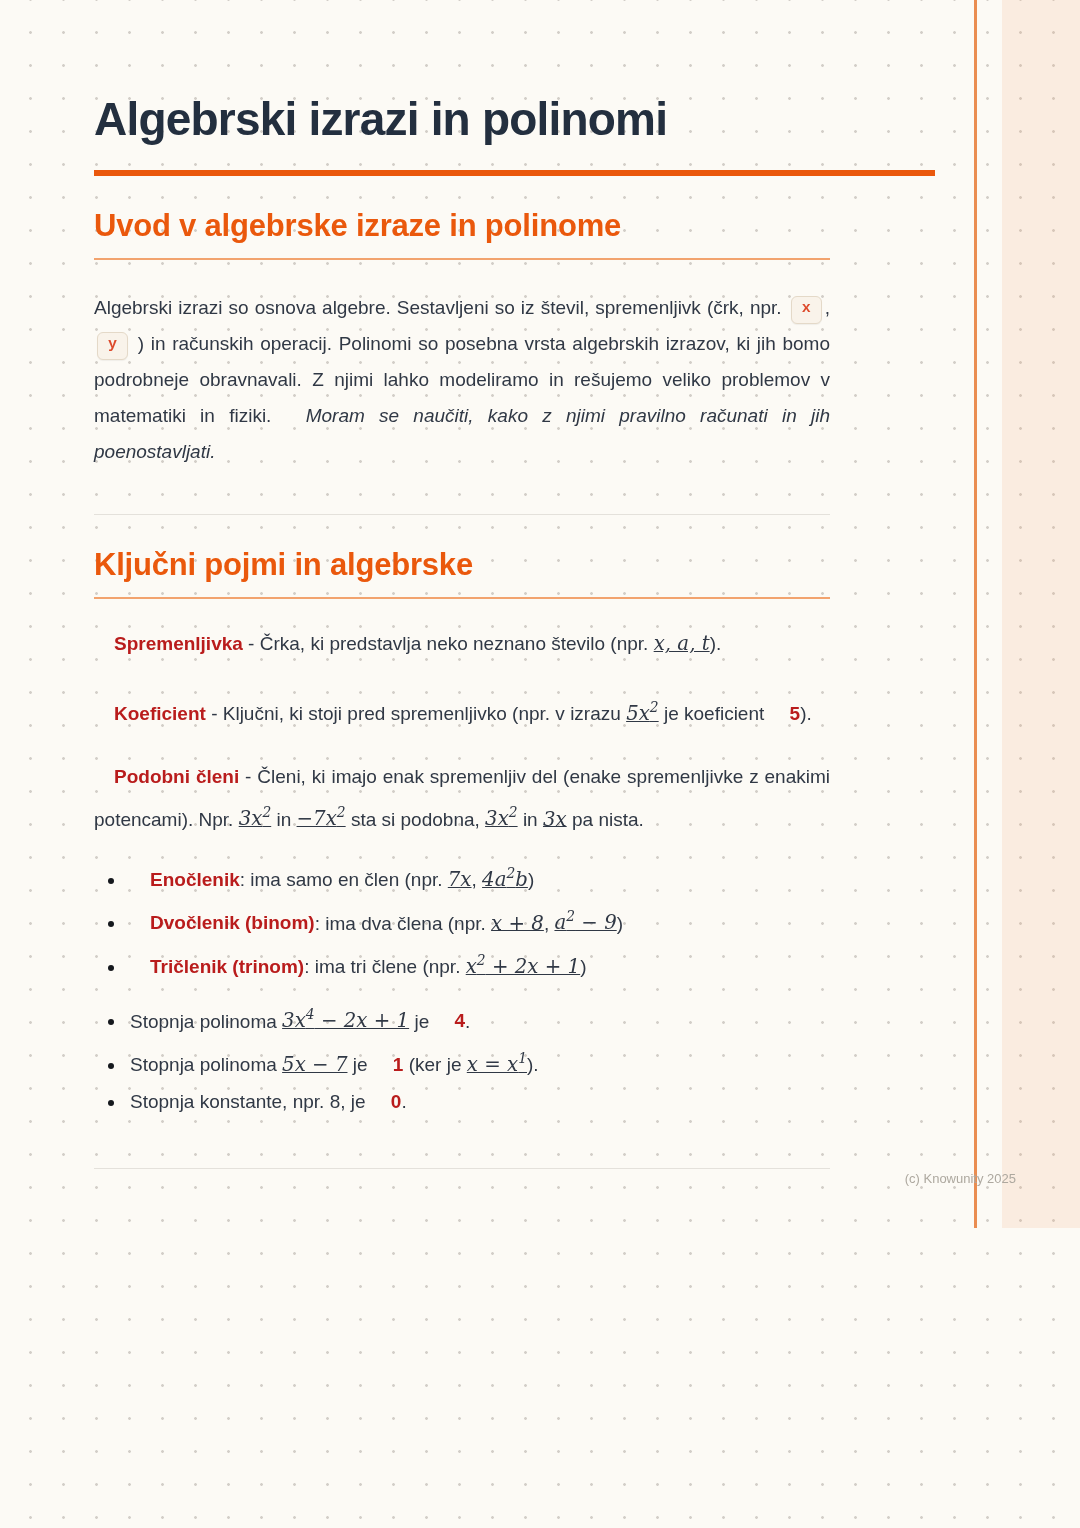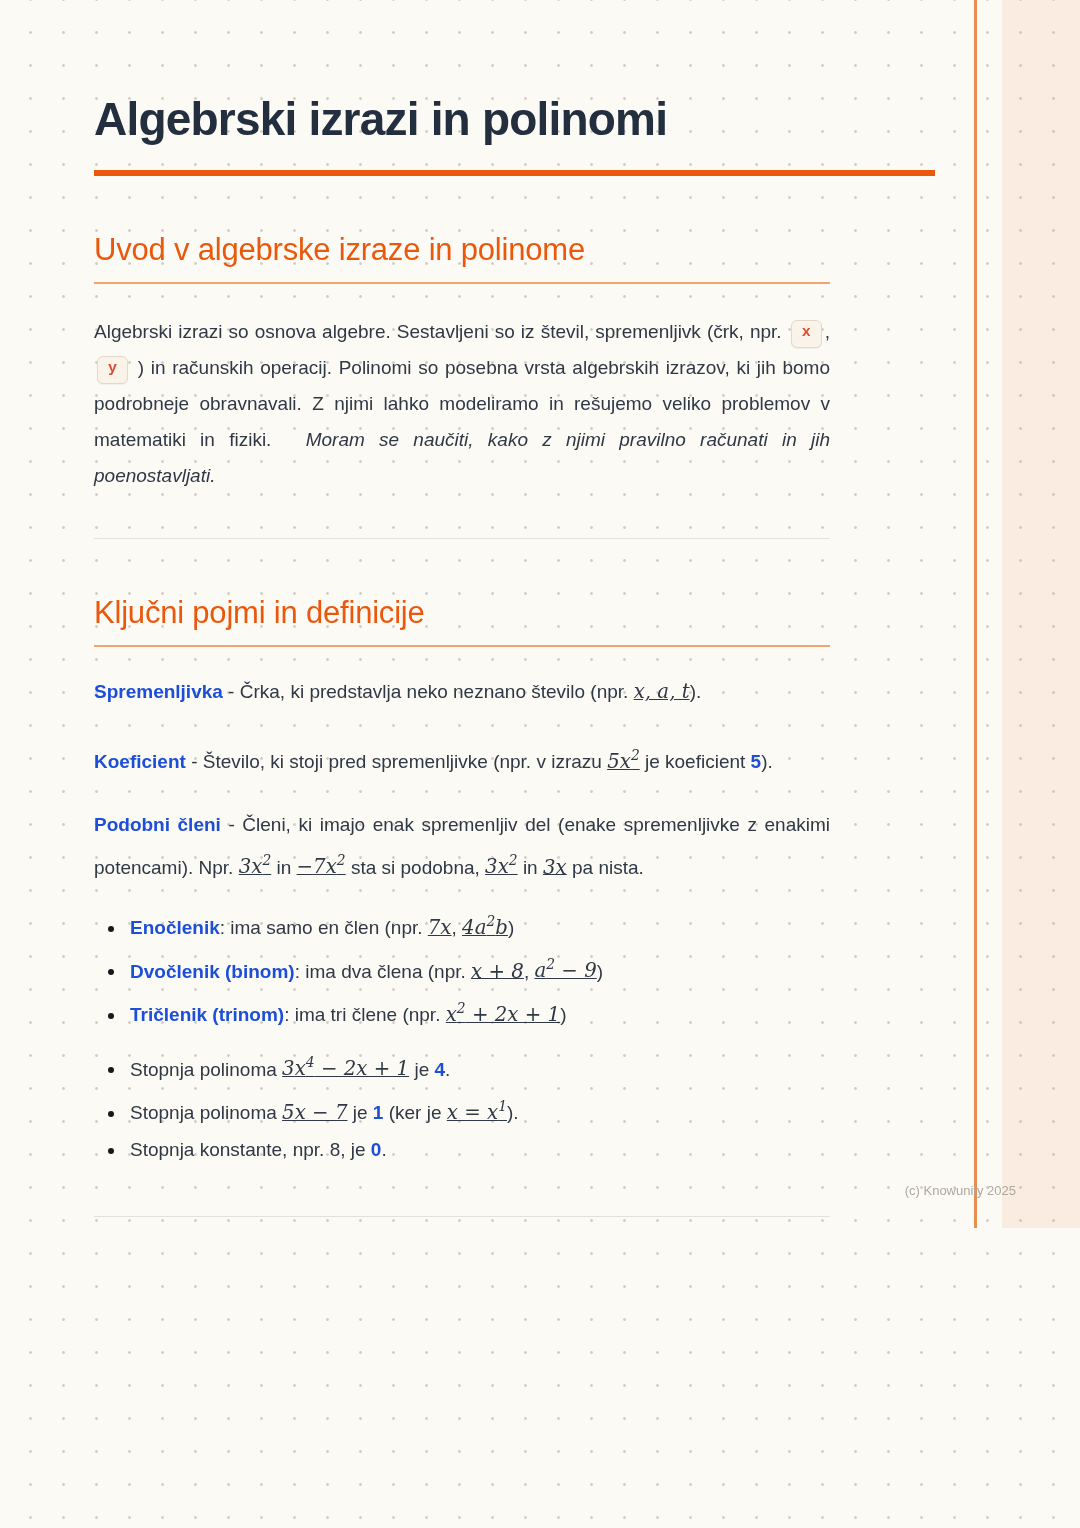--- a/index.html
+++ b/index.html
@@ -12,40 +12,40 @@
     background-size: 33px 33px;
     background-position: 14px 16px;
     overflow: hidden;
   }
   .sheet { position: relative; width: 1080px; height: 1228px; overflow: hidden; }
   .vline { position: absolute; left: 974px; top: 0; bottom: 0; width: 3px; background: #E8813F; opacity: .9; }
   .vband { position: absolute; left: 1002px; right: 0; top: 0; bottom: 0; background: rgba(242,153,98,0.14); }
   .content { position: relative; padding: 92px 250px 0 94px; }
   h1 { font-size: 46px; font-weight: bold; color: #232F3F; letter-spacing: -0.8px; }
   .title-rule { height: 6px; background: #EA580C; margin-top: 24px; width: calc(100% + 105px); }
-  h2 { margin-top: 56px; font-size: 31px; font-weight: normal; color: #EA580C; letter-spacing: -0.2px; }
+  h2 { margin-top: 32px; font-size: 31px; font-weight: bold; color: #EA580C; letter-spacing: -0.2px; }
   .h2-rule { height: 2px; background: #F2A36E; margin-top: 14px; }
   p.body { margin-top: 30px; font-size: 19px; line-height: 36px; text-align: justify; }
   p.def { margin-top: 27px; }
-  strong { font-weight: bold; color: #1d4ed8; }
+  strong { font-weight: bold; color: #b91c1c; margin-left: 20px; }
   em { font-style: italic; margin-left: 20px; }
   .code {
     display: inline-block; font-family: "Liberation Mono", monospace; font-size: 15px; font-weight: bold;
     color: #DD4A2B; background: #F9F3EA; border: 1px solid #E4D9C8; border-radius: 6px;
     padding: 0 10px 2px; line-height: 24px; margin: 0 3px; vertical-align: 2px;
     box-shadow: 0 1px 1px rgba(0,0,0,0.05);
   }
   .divider { border: none; height: 1px; background: #E4E1DB; margin-top: 44px; }
   .divider.end { margin-top: 54px; }
   ul { margin-top: 24px; padding-left: 32px; list-style: disc; }
   li { font-size: 19px; line-height: 24px; margin-top: 13px; padding-left: 4px; }
   li::marker { color: #15181d; }
   .math { font-family: "DejaVu Serif", serif; font-style: italic; font-size: 1.04em; text-decoration: underline; }
   .math sup { font-size: 0.7em; }
-  .page-footer { position: absolute; right: 64px; bottom: 30px; font-size: 13px; color: #ADA89F; z-index: 2; }
+  .page-footer { position: absolute; right: 64px; bottom: 42px; font-size: 13px; color: #ADA89F; z-index: 2; }
 </style>
 </head>
 <body>
 
 <div class="sheet">
   <div class="vband"></div>
   <div class="vline"></div>
 
   <main class="content">
 
@@ -53,26 +53,26 @@
     <div class="title-rule"></div>
 
     <section>
       <h2>Uvod v algebrske izraze in polinome</h2>
       <div class="h2-rule"></div>
       <p class="body"><span>Algebrski izrazi so osnova algebre. Sestavljeni so iz števil, spremenljivk (črk, npr. </span><span class="code">x</span><span>, </span><span class="code">y</span><span> ) in računskih operacij. Polinomi so posebna vrsta algebrskih izrazov, ki jih bomo podrobneje obravnavali. Z njimi lahko modeliramo in rešujemo veliko problemov v matematiki in fiziki. </span><em>Moram se naučiti, kako z njimi pravilno računati in jih poenostavljati.</em></p>
       <hr class="divider">
     </section>
 
     <section>
-      <h2>Ključni pojmi in definicije</h2>
+      <h2>Ključni pojmi in algebrske</h2>
       <div class="h2-rule"></div>
 
       <p class="body def"><strong>Spremenljivka</strong><span> - Črka, ki predstavlja neko neznano število (npr. </span><span class="math"><span>x, a, t</span></span><span>).</span></p>
 
-      <p class="body def"><strong>Koeficient</strong><span> - Število, ki stoji pred spremenljivke (npr. v izrazu </span><span class="math"><span>5x</span><sup>2</sup></span><span> je koeficient </span><strong>5</strong><span>).</span></p>
+      <p class="body def"><strong>Koeficient</strong><span> - Ključni, ki stoji pred spremenljivko (npr. v izrazu </span><span class="math"><span>5x</span><sup>2</sup></span><span> je koeficient </span><strong>5</strong><span>).</span></p>
 
 
       <p class="body def"><strong>Podobni členi</strong><span> - Členi, ki imajo enak spremenljiv del (enake spremenljivke z enakimi potencami). Npr. </span><span class="math"><span>3x</span><sup>2</sup></span><span> in </span><span class="math"><span>−7x</span><sup>2</sup></span><span> sta si podobna, </span><span class="math"><span>3x</span><sup>2</sup></span><span> in </span><span class="math"><span>3x</span></span><span> pa nista.</span></p>
 
 
       <ul>
         <li><strong>Enočlenik</strong><span>: ima samo en člen (npr. </span><span class="math"><span>7x</span></span><span>, </span><span class="math"><span>4a</span><sup>2</sup><span>b</span></span><span>)</span></li>
         <li><strong>Dvočlenik (binom)</strong><span>: ima dva člena (npr. </span><span class="math"><span>x + 8</span></span><span>, </span><span class="math"><span>a</span><sup>2</sup><span> − 9</span></span><span>)</span></li>
         <li><strong>Tričlenik (trinom)</strong><span>: ima tri člene (npr. </span><span class="math"><span>x</span><sup>2</sup><span> + 2x + 1</span></span><span>)</span></li>
       </ul>

